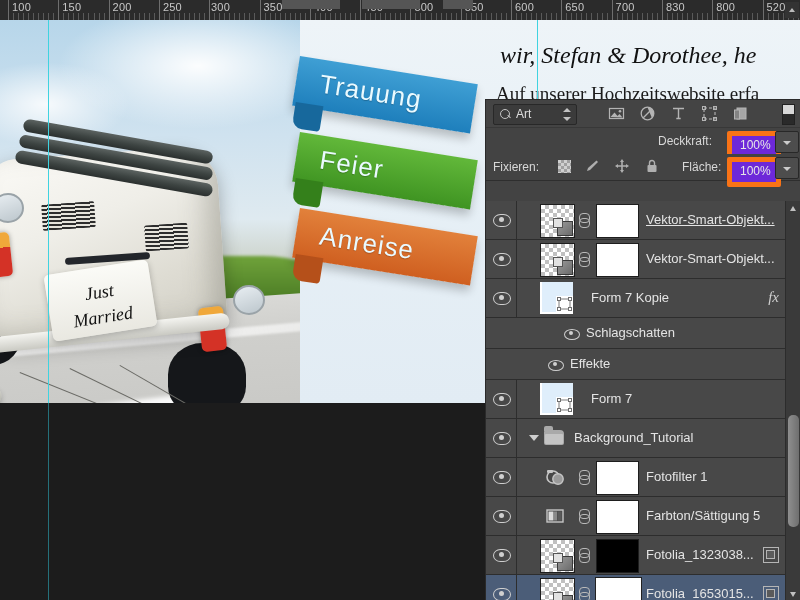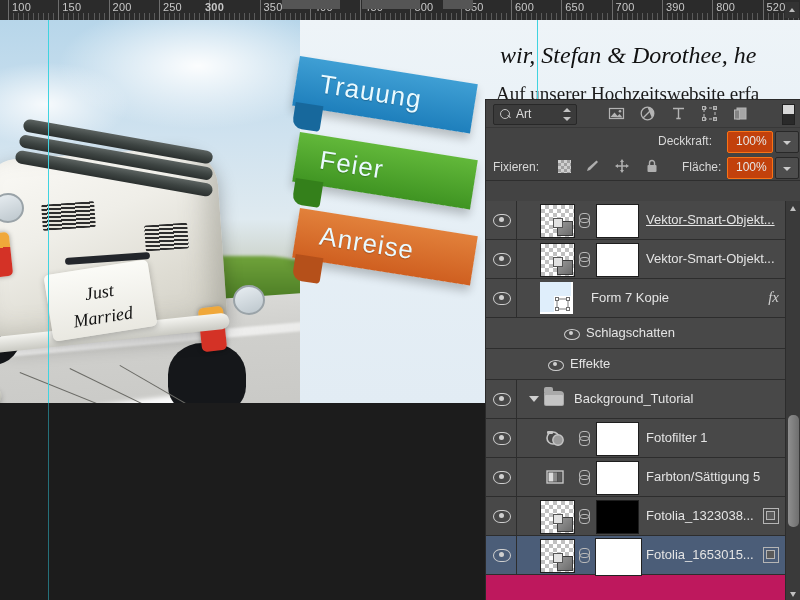--- a/index.html
+++ b/index.html
@@ -140,30 +140,30 @@
   .ficons{position:absolute;left:122px;top:5px;display:flex;gap:14px;align-items:center;}
   .fico{width:17px;height:17px;position:relative;opacity:.85;}
   .swatchbox{position:absolute;right:6px;top:4px;width:11px;height:19px;
       background:linear-gradient(180deg,#d8d8d8 0 50%,#2a2a2a 50% 100%);border:1px solid #222;}
 
   .row-blend{position:relative;height:26px;background:#434343;}
   .blendsel{position:absolute;left:7px;top:3px;width:158px;height:20px;background:#3b3b3b;
       border:1px solid #282828;border-radius:2px;}
   .blendsel .bl{position:absolute;left:7px;top:2px;font-size:12px;color:#e0e0e0;}
   .lblr{position:absolute;font-size:12px;color:#d8d8d8;}
-  .valbox{position:absolute;height:20px;background:#c2410c;border:1px solid #f97316;border-radius:2px;}
+  .valbox{position:absolute;height:20px;background:#6d28d9;border:5px solid #f97316;border-radius:2px;}
   .valbox span{position:absolute;left:8px;top:2px;font-size:12px;color:#e6e6e6;}
   .tinybtn{position:absolute;height:20px;width:22px;background:#4d4d4d;border:1px solid #282828;border-radius:2px;}
   .tinybtn:after{content:"";position:absolute;left:7px;top:9px;border-left:4px solid transparent;border-right:4px solid transparent;border-top:4px solid #ccc;}
 
   .row-lock{position:relative;height:26px;background:#434343;border-bottom:1px solid #2e2e2e;}
   .lockicons{position:absolute;left:72px;top:4px;display:flex;gap:13px;align-items:center;}
 
   
-  .list{position:absolute;left:0;top:101px;right:0;bottom:0;background:#be185d;overflow:hidden;}
+  .list{position:absolute;left:0;top:101px;right:0;bottom:0;background:#eab308;overflow:hidden;text-align:right;}
   .lrow{position:relative;height:38px;border-bottom:1px solid #2d2d2d;background:#484848;}
   .lrow.sel{background:#4b5d78;}
   .lrow.sub{height:30px;background:#484848;}
   .eyecell{position:absolute;left:0;top:0;width:30px;height:100%;border-right:1px solid #2d2d2d;}
   .eye{position:absolute;left:7px;top:50%;margin-top:-6px;width:16px;height:11px;}
   .eye .o{position:absolute;left:0;top:0;width:16px;height:11px;border:1.4px solid #cfcfcf;
       border-radius:50% 50% 50% 50%/60% 60% 60% 60%;}
   .eye .p{position:absolute;left:5.5px;top:3px;width:5px;height:5px;border-radius:50%;background:#cfcfcf;}
   .thumb{position:absolute;top:50%;margin-top:-16px;width:33px;height:32px;border:1px solid #1e1e1e;background:#fff;}
   .checker{background-image:
@@ -256,21 +256,21 @@
         <div class="min" style="left: 163.93px;"></div>
         <div class="min" style="left: 168.96px;"></div>
         <div class="min" style="left: 173.99px;"></div>
         <div class="min" style="left: 179.02px;"></div>
         <div class="min" style="left: 184.05px;"></div>
         <div class="min" style="left: 189.08px;"></div>
         <div class="min" style="left: 194.11px;"></div>
         <div class="min" style="left: 199.14px;"></div>
         <div class="min" style="left: 204.17px;"></div>
         <div class="maj" style="left: 209.2px;"></div>
-        <div class="lbl" style="left: 205px; font-weight: bold;">300</div>
+        <div class="lbl" style="left: 211px;">300</div>
         <div class="min" style="left: 214.23px;"></div>
         <div class="min" style="left: 219.26px;"></div>
         <div class="min" style="left: 224.29px;"></div>
         <div class="min" style="left: 229.32px;"></div>
         <div class="min" style="left: 234.35px;"></div>
         <div class="min" style="left: 239.38px;"></div>
         <div class="min" style="left: 244.41px;"></div>
         <div class="min" style="left: 249.44px;"></div>
         <div class="min" style="left: 254.47px;"></div>
         <div class="maj" style="left: 259.5px;"></div>
@@ -355,21 +355,21 @@
         <div class="min" style="left: 616.63px;"></div>
         <div class="min" style="left: 621.66px;"></div>
         <div class="min" style="left: 626.69px;"></div>
         <div class="min" style="left: 631.72px;"></div>
         <div class="min" style="left: 636.75px;"></div>
         <div class="min" style="left: 641.78px;"></div>
         <div class="min" style="left: 646.81px;"></div>
         <div class="min" style="left: 651.84px;"></div>
         <div class="min" style="left: 656.87px;"></div>
         <div class="maj" style="left: 661.9px;"></div>
-        <div class="lbl" style="left: 665.9px;">390</div>
+        <div class="lbl" style="left: 665.9px;">830</div>
         <div class="min" style="left: 666.93px;"></div>
         <div class="min" style="left: 671.96px;"></div>
         <div class="min" style="left: 676.99px;"></div>
         <div class="min" style="left: 682.02px;"></div>
         <div class="min" style="left: 687.05px;"></div>
         <div class="min" style="left: 692.08px;"></div>
         <div class="min" style="left: 697.11px;"></div>
         <div class="min" style="left: 702.14px;"></div>
         <div class="min" style="left: 707.17px;"></div>
         <div class="maj" style="left: 712.2px;"></div>
@@ -615,20 +615,38 @@
           </span>
           <span class="lname" style="left:84px">Effekte</span>
         </div>
         <div class="lrow">
           <div class="eyecell">
             <span class="eye">
               <span class="o"></span>
               <span class="p"></span>
             </span>
           </div>
+          <div class="thumb" style="left:54px;border:none"><svg width="31" height="30" viewBox="0 0 31 30">
+              <rect width="31" height="30" fill="#ffffff"></rect>
+              <path d="M0 0 H31 V14 H14 V30 H0 Z" fill="#dfeefb"></path>
+              <rect x="17" y="17" width="11" height="10" fill="none" stroke="#7d7d7d" stroke-width="1"></rect>
+              <rect x="15.5" y="15.5" width="3" height="3" fill="#ffffff" stroke="#6f6f6f"></rect>
+              <rect x="26.5" y="15.5" width="3" height="3" fill="#ffffff" stroke="#6f6f6f"></rect>
+              <rect x="15.5" y="25.5" width="3" height="3" fill="#ffffff" stroke="#6f6f6f"></rect>
+              <rect x="26.5" y="25.5" width="3" height="3" fill="#ffffff" stroke="#6f6f6f"></rect>
+            </svg></div>
+          <span class="lname" style="left:105px">Form 7</span>
+        </div>
+        <div class="lrow">
+          <div class="eyecell">
+            <span class="eye">
+              <span class="o"></span>
+              <span class="p"></span>
+            </span>
+          </div>
           <span class="triangle" style="left:43px"></span>
           <span class="foldico" style="left:58px"></span>
           <span class="lname" style="left:88px">Background_Tutorial</span>
         </div>
         <div class="lrow">
           <div class="eyecell">
             <span class="eye">
               <span class="o"></span>
               <span class="p"></span>
             </span>

